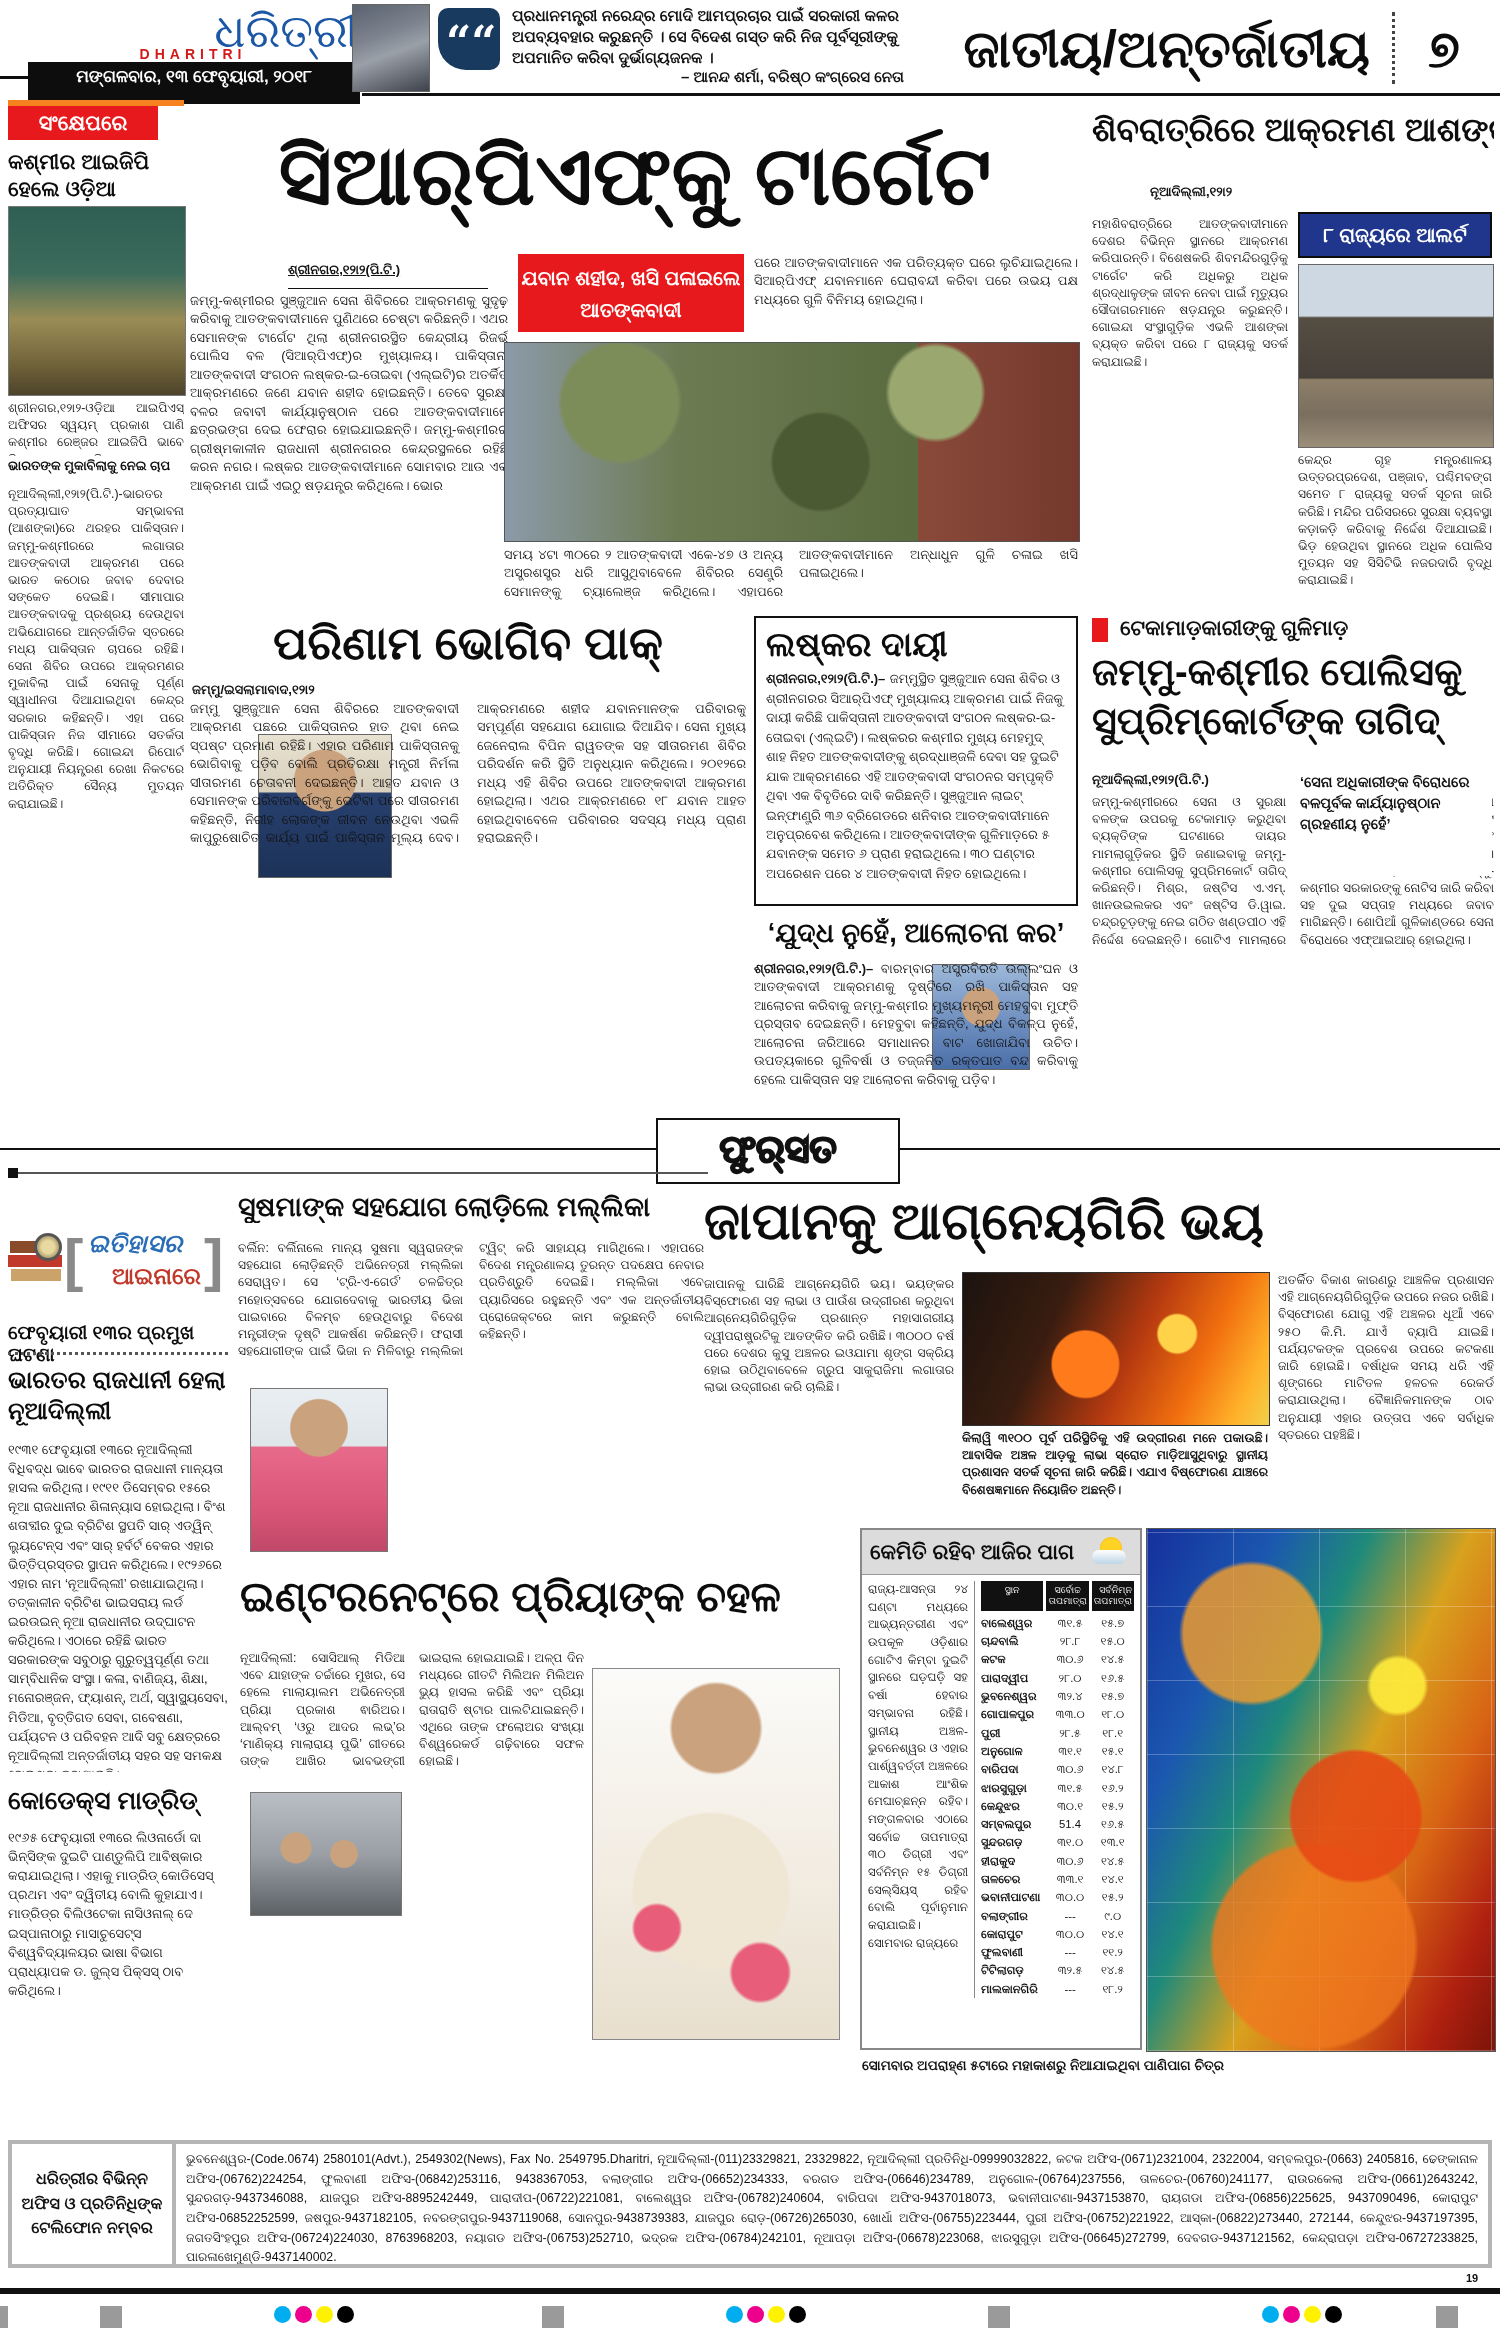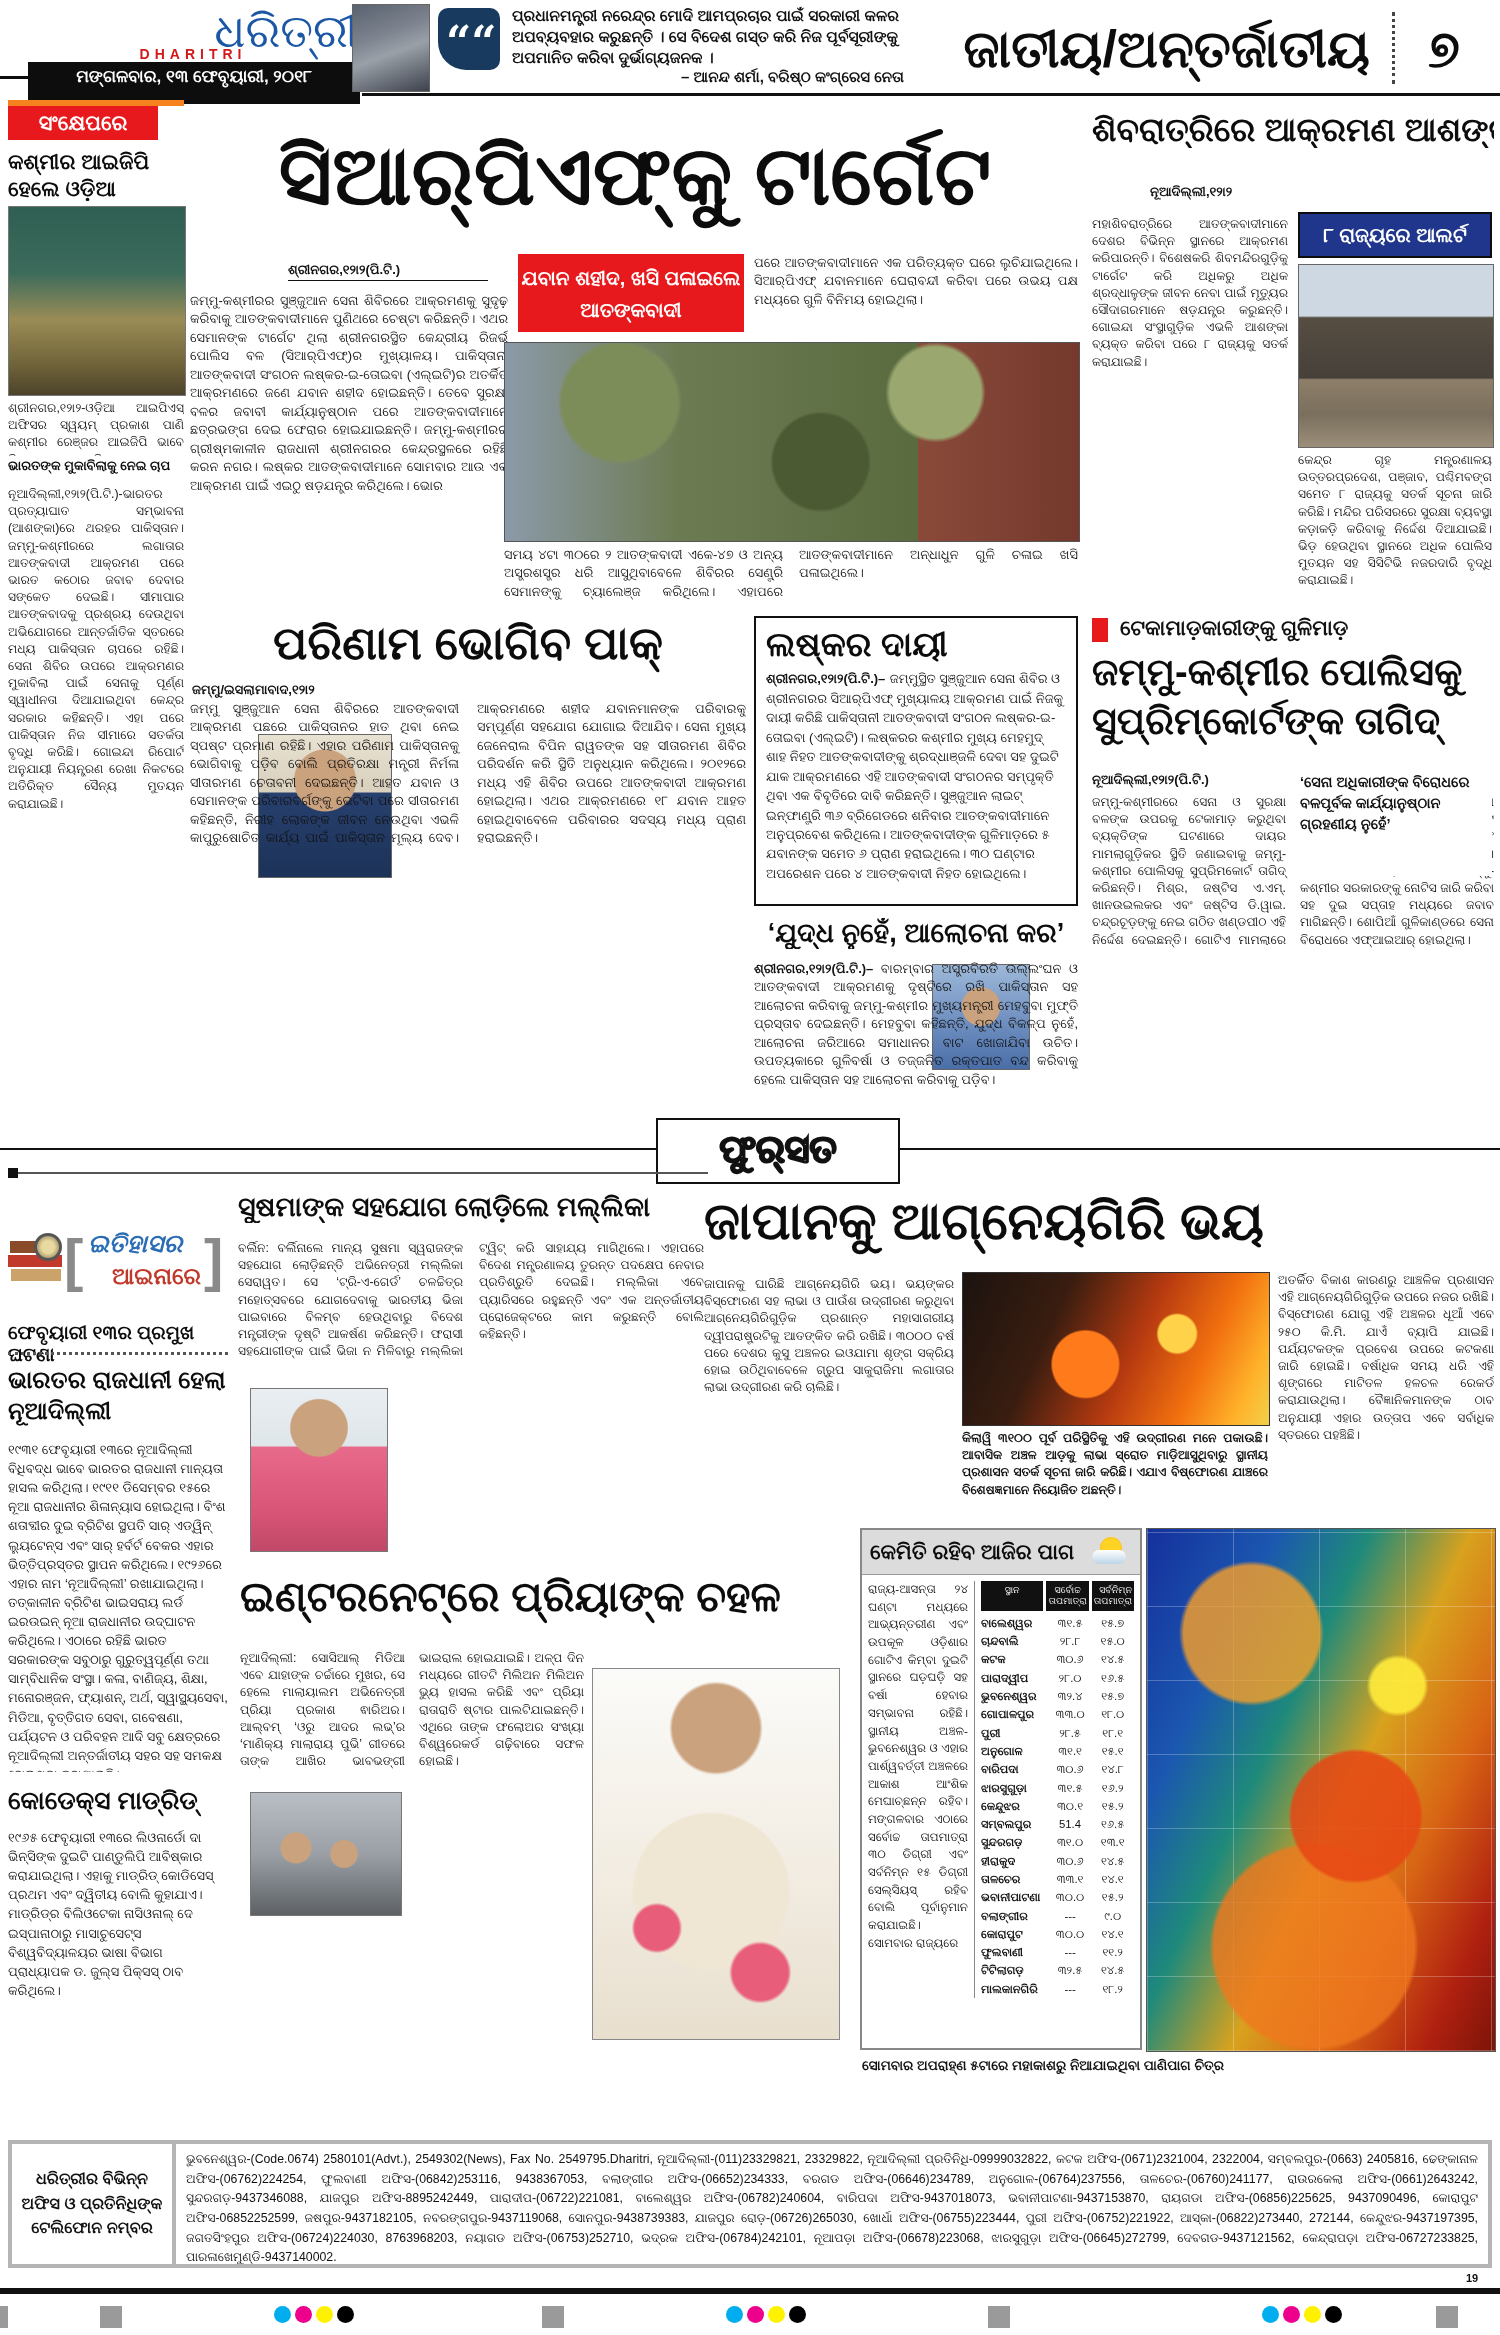--- a/index.html
+++ b/index.html
@@ -51,21 +51,21 @@
 
   <div class="abs" style="left:8px;top:100px;width:176px;height:6px;background:#f6821f;"></div>
   <div class="abs redbox" style="left:8px;top:106px;width:150px;height:34px;font-size:21px;line-height:34px;">ସଂକ୍ଷେପରେ</div>
   <div class="abs hl" style="left:8px;top:148px;width:176px;font-size:21px;line-height:1.3;">କଶ୍ମୀର ଆଇଜିପି ହେଲେ ଓଡ଼ିଆ ଅଫିସର</div>
   <div class="abs photo" style="left:8px;top:206px;width:176px;height:188px;border:1px solid #777;background:linear-gradient(180deg,#2e5f52 0%,#3c6b5c 35%,#9a8c55 60%,#6e6138 85%,#4c432a 100%);"></div>
   <div class="abs small-txt" style="left:8px;top:400px;width:176px;height:56px;overflow:hidden;">ଶ୍ରୀନଗର,୧୨ା୨-ଓଡ଼ିଆ ଆଇପିଏସ୍ ଅଫିସର ସ୍ୱୟମ୍ ପ୍ରକାଶ ପାଣି କଶ୍ମୀର ରେଞ୍ଜର ଆଇଜିପି ଭାବେ ନିଯୁକ୍ତ ହୋଇଛନ୍ତି। ୨୦୦୦ ବ୍ୟାଚ୍ ଜମ୍ମୁ-କଶ୍ମୀର କ୍ୟାଡରର ଅଫିସର ପାଣି ଏଥର ଗୁରୁତ୍ୱପୂର୍ଣ୍ଣ ଦାୟିତ୍ୱ ପାଇଛନ୍ତି।</div>
   <div class="abs hl" style="left:8px;top:458px;width:176px;font-size:13px;line-height:1.25;">ଭାରତଙ୍କ ମୁକାବିଲାକୁ ନେଇ ଚାପ</div>
   <div class="abs small-txt" style="left:8px;top:486px;width:176px;height:614px;overflow:hidden;">ନୂଆଦିଲ୍ଲୀ,୧୨ା୨(ପି.ଟି.)-ଭାରତର ପ୍ରତ୍ୟାଘାତ ସମ୍ଭାବନା (ଆଶଙ୍କା)ରେ ଥରହର ପାକିସ୍ତାନ। ଜମ୍ମୁ-କଶ୍ମୀରରେ ଲଗାତାର ଆତଙ୍କବାଦୀ ଆକ୍ରମଣ ପରେ ଭାରତ କଠୋର ଜବାବ ଦେବାର ସଙ୍କେତ ଦେଇଛି। ସୀମାପାର ଆତଙ୍କବାଦକୁ ପ୍ରଶ୍ରୟ ଦେଉଥିବା ଅଭିଯୋଗରେ ଆନ୍ତର୍ଜାତିକ ସ୍ତରରେ ମଧ୍ୟ ପାକିସ୍ତାନ ଚାପରେ ରହିଛି। ସେନା ଶିବିର ଉପରେ ଆକ୍ରମଣର ମୁକାବିଲା ପାଇଁ ସେନାକୁ ପୂର୍ଣ୍ଣ ସ୍ୱାଧୀନତା ଦିଆଯାଇଥିବା କେନ୍ଦ୍ର ସରକାର କହିଛନ୍ତି। ଏହା ପରେ ପାକିସ୍ତାନ ନିଜ ସୀମାରେ ସତର୍କତା ବୃଦ୍ଧି କରିଛି। ଗୋଇନ୍ଦା ରିପୋର୍ଟ ଅନୁଯାୟୀ ନିୟନ୍ତ୍ରଣ ରେଖା ନିକଟରେ ଅତିରିକ୍ତ ସୈନ୍ୟ ମୁତୟନ କରାଯାଇଛି।</div>
 
   <div class="abs hl" style="left:190px;top:106px;width:890px;height:140px;font-size:82px;line-height:140px;text-align:center;white-space:nowrap;overflow:hidden;">ସିଆର୍‌ପିଏଫ୍‌କୁ ଟାର୍ଗେଟ</div>
-  <div class="abs dateline" style="left:288px;top:262px;width:200px;border-bottom:1px solid #111;padding-bottom:2px;">ଶ୍ରୀନଗର,୧୨ା୨(ପି.ଟି.)</div>
+  <div class="abs dateline" style="left:288px;top:262px;width:200px;border-bottom:1px solid #111;padding-bottom:10px;text-decoration:underline;">ଶ୍ରୀନଗର,୧୨ା୨(ପି.ଟି.)</div>
 
   <div class="abs body-txt" style="left:190px;top:292px;width:318px;height:314px;overflow:hidden;">ଜମ୍ମୁ-କଶ୍ମୀରର ସୁଞ୍ଜୁଆନ ସେନା ଶିବିରରେ ଆକ୍ରମଣକୁ ସୁଦୃଢ଼ କରିବାକୁ ଆତଙ୍କବାଦୀମାନେ ପୁଣିଥରେ ଚେଷ୍ଟା କରିଛନ୍ତି। ଏଥର ସେମାନଙ୍କ ଟାର୍ଗେଟ ଥିଲା ଶ୍ରୀନଗରସ୍ଥିତ କେନ୍ଦ୍ରୀୟ ରିଜର୍ଭ ପୋଲିସ ବଳ (ସିଆର୍‌ପିଏଫ୍)ର ମୁଖ୍ୟାଳୟ। ପାକିସ୍ତାନୀ ଆତଙ୍କବାଦୀ ସଂଗଠନ ଲଷ୍କର-ଇ-ତୋଇବା (ଏଲ୍‌ଇଟି)ର ଅତର୍କିତ ଆକ୍ରମଣରେ ଜଣେ ଯବାନ ଶହୀଦ ହୋଇଛନ୍ତି। ତେବେ ସୁରକ୍ଷା ବଳର ଜବାବୀ କାର୍ଯ୍ୟାନୁଷ୍ଠାନ ପରେ ଆତଙ୍କବାଦୀମାନେ ଛତ୍ରଭଙ୍ଗ ଦେଇ ଫେରାର ହୋଇଯାଇଛନ୍ତି। ଜମ୍ମୁ-କଶ୍ମୀରର ଗ୍ରୀଷ୍ମକାଳୀନ ରାଜଧାନୀ ଶ୍ରୀନଗରର କେନ୍ଦ୍ରସ୍ଥଳରେ ରହିଛି କରନ ନଗର। ଲଷ୍କର ଆତଙ୍କବାଦୀମାନେ ସୋମବାର ଆଉ ଏକ ଆକ୍ରମଣ ପାଇଁ ଏଇଠୁ ଷଡ଼ଯନ୍ତ୍ର କରିଥିଲେ। ଭୋର</div>
 
   <div class="abs redbox" style="left:518px;top:254px;width:226px;height:78px;font-size:20px;line-height:1.6;padding-top:8px;box-sizing:border-box;">ଯବାନ ଶହୀଦ, ଖସି ପଳାଇଲେ ଆତଙ୍କବାଦୀ</div>
 
   <div class="abs body-txt" style="left:754px;top:254px;width:324px;height:82px;overflow:hidden;">ପରେ ଆତଙ୍କବାଦୀମାନେ ଏକ ପରିତ୍ୟକ୍ତ ଘରେ ଲୁଚିଯାଇଥିଲେ। ସିଆର୍‌ପିଏଫ୍ ଯବାନମାନେ ଘେରାବନ୍ଦୀ କରିବା ପରେ ଉଭୟ ପକ୍ଷ ମଧ୍ୟରେ ଗୁଳି ବିନିମୟ ହୋଇଥିଲା।</div>
 
   <div class="abs photo" style="left:504px;top:342px;width:574px;height:198px;border:1px solid #555;background:radial-gradient(circle at 20% 30%,#7d8d5a 0 12%,transparent 13%),radial-gradient(circle at 55% 60%,#4c5a33 0 14%,transparent 15%),radial-gradient(circle at 75% 25%,#9aa870 0 10%,transparent 11%),linear-gradient(90deg,#8b9aa8 0%,#6d7b53 30%,#5a6b3f 72%,#8a4a3a 72%,#74392c 100%);"></div>
 
   <div class="abs body-txt" style="left:504px;top:546px;width:574px;height:60px;column-count:2;column-gap:16px;overflow:hidden;">ସମୟ ୪ଟା ୩୦ରେ ୨ ଆତଙ୍କବାଦୀ ଏକେ-୪୭ ଓ ଅନ୍ୟ ଅସ୍ତ୍ରଶସ୍ତ୍ର ଧରି ଆସୁଥିବାବେଳେ ଶିବିରର ସେଣ୍ଟ୍ରି ସେମାନଙ୍କୁ ଚ୍ୟାଲେଞ୍ଜ କରିଥିଲେ। ଏହାପରେ ଆତଙ୍କବାଦୀମାନେ ଅନ୍ଧାଧୁନ ଗୁଳି ଚଳାଇ ଖସି ପଳାଇଥିଲେ।</div>

